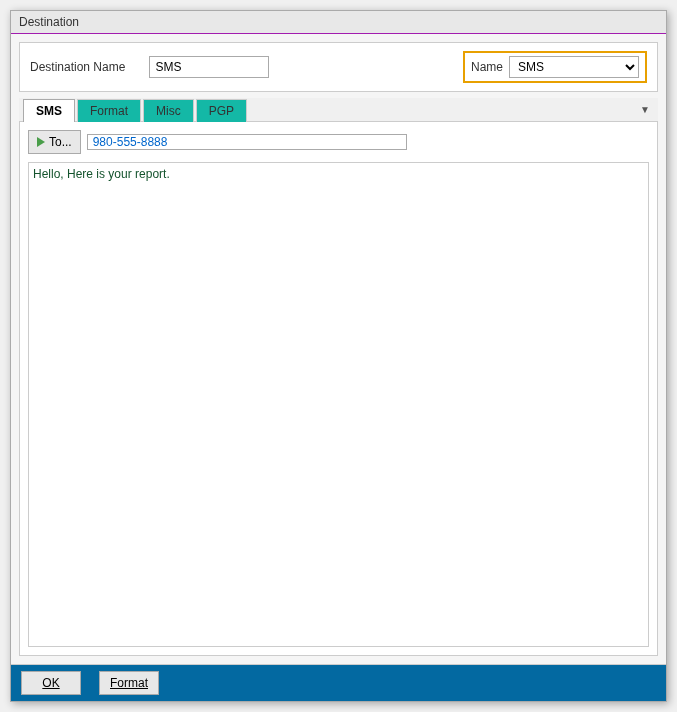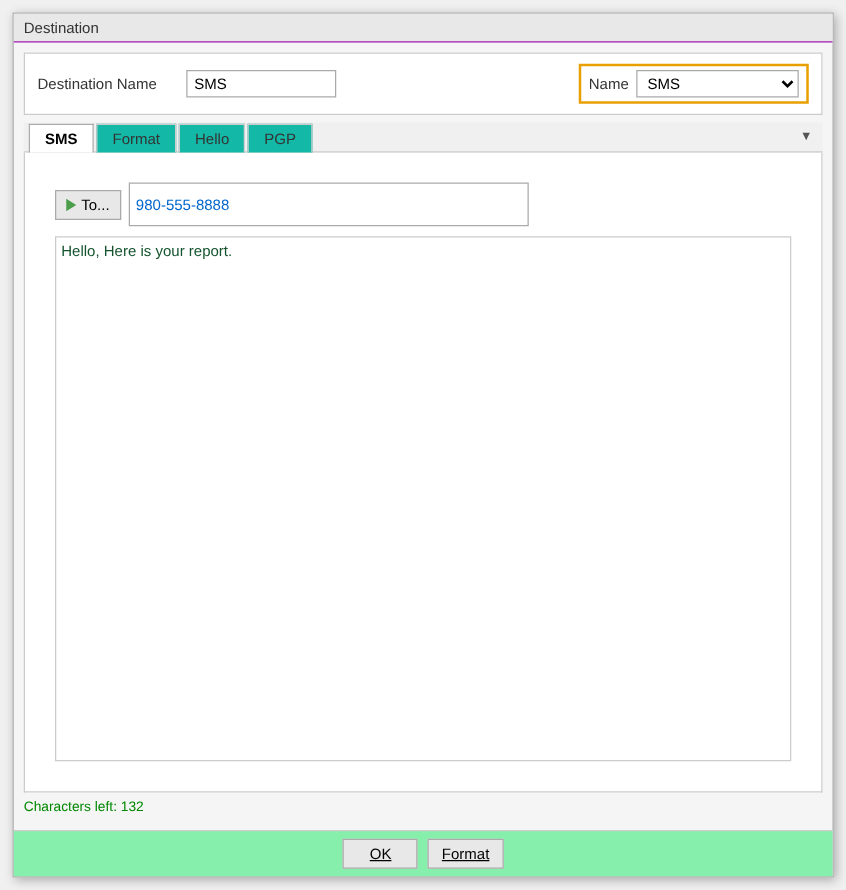--- a/index.html
+++ b/index.html
@@ -113,21 +113,21 @@
       color: #555;
       align-self: center;
     }
     .tab-content {
       flex: 1;
       border: 1px solid #ccc;
       border-top: none;
       background: #fff;
       display: flex;
       flex-direction: column;
-      padding: 24px;
+      padding: 8px;
     }
     .to-row {
       display: flex;
       align-items: center;
       gap: 6px;
       margin-bottom: 8px;
     }
     .to-button {
       display: flex;
       align-items: center;
@@ -144,47 +144,47 @@
       width: 0;
       height: 0;
       border-top: 5px solid transparent;
       border-bottom: 5px solid transparent;
       border-left: 8px solid #4a9e4a;
     }
     .to-phone-input {
       border: 1px solid #aaa;
       padding: 2px 5px;
       font-size: 12px;
-      height: 35px;
+      height: 16px;
       color: #0066cc;
       flex: 1;
       max-width: 320px;
     }
     .message-textarea {
       flex: 1;
       border: 1px solid #ccc;
       font-size: 12px;
       padding: 4px;
       resize: none;
       font-family: inherit;
       color: #14532d;
     }
     .characters-left {
       font-size: 11px;
       color: #008800;
       padding: 6px 0 4px 0;
     }
     .dialog-footer {
       display: flex;
-      justify-content: center;
+      justify-content: flex-start;
       align-items: center;
       padding: 6px 10px;
       border-top: 1px solid #ccc;
-      background: #86efac;
-      gap: 8px;
+      background: #0369a1;
+      gap: 18px;
     }
     .footer-btn {
       min-width: 60px;
       height: 24px;
       font-size: 12px;
       cursor: pointer;
       border: 1px solid #aaa;
       background: #e8e8e8;
       padding: 2px 10px;
     }
@@ -222,39 +222,38 @@
             <option value="Pager">Pager</option>
           </select>
         </div>
       </div>
     </div>
 
     <div class="tab-content-wrapper">
       <div class="tabs-row">
         <div class="tab active">SMS</div>
         <div class="tab">Format</div>
-        <div class="tab">Hello</div>
+        <div class="tab">Misc</div>
         <div class="tab">PGP</div>
         <div class="spacer"></div>
         <div class="tab-dropdown">▼</div>
       </div>
 
       <div class="tab-content">
         <div class="to-row">
           <button class="to-button">
             <span class="to-button-arrow"></span>
             <span>To...</span>
           </button>
           <input class="to-phone-input" type="text" value="980-555-8888" style="">
         </div>
         <textarea class="message-textarea" style="">Hello, Here is your report. </textarea>
       </div>
     </div>
 
-    <div class="characters-left">Characters left: 132</div>
 
   </div>
 
   <div class="dialog-footer">
     <button class="footer-btn">
       <span>OK</span>
     </button>
     <button class="footer-btn">
       <span>Format</span>
     </button>

